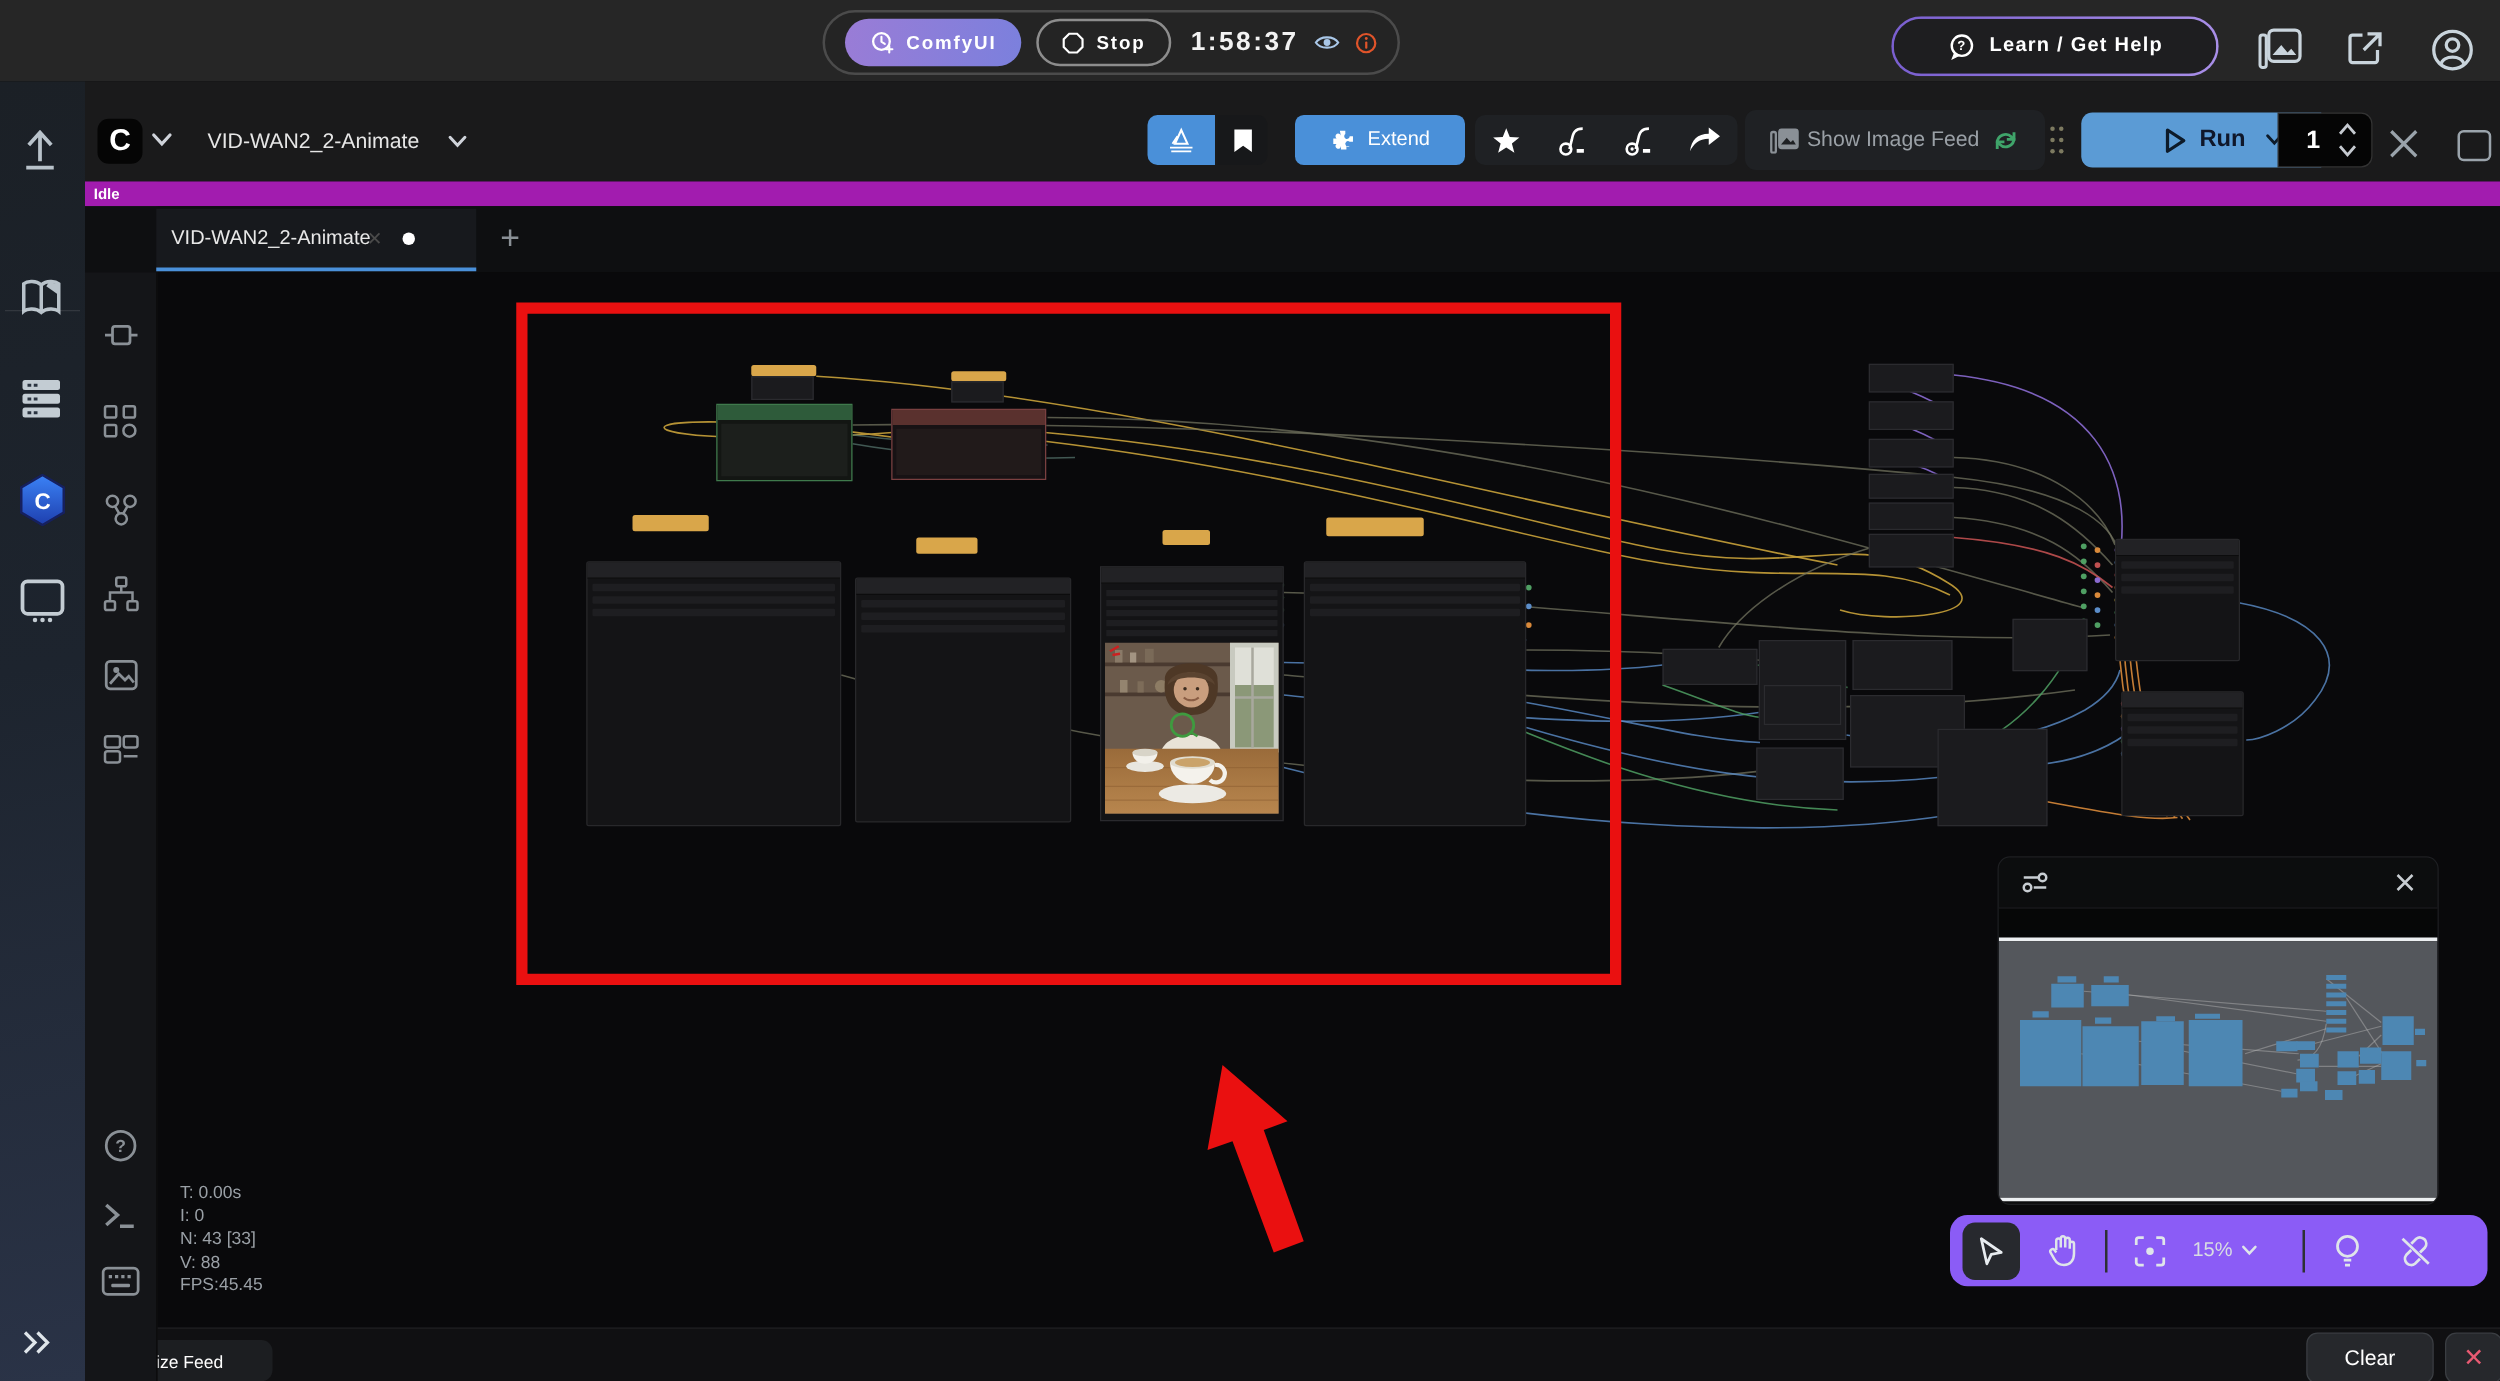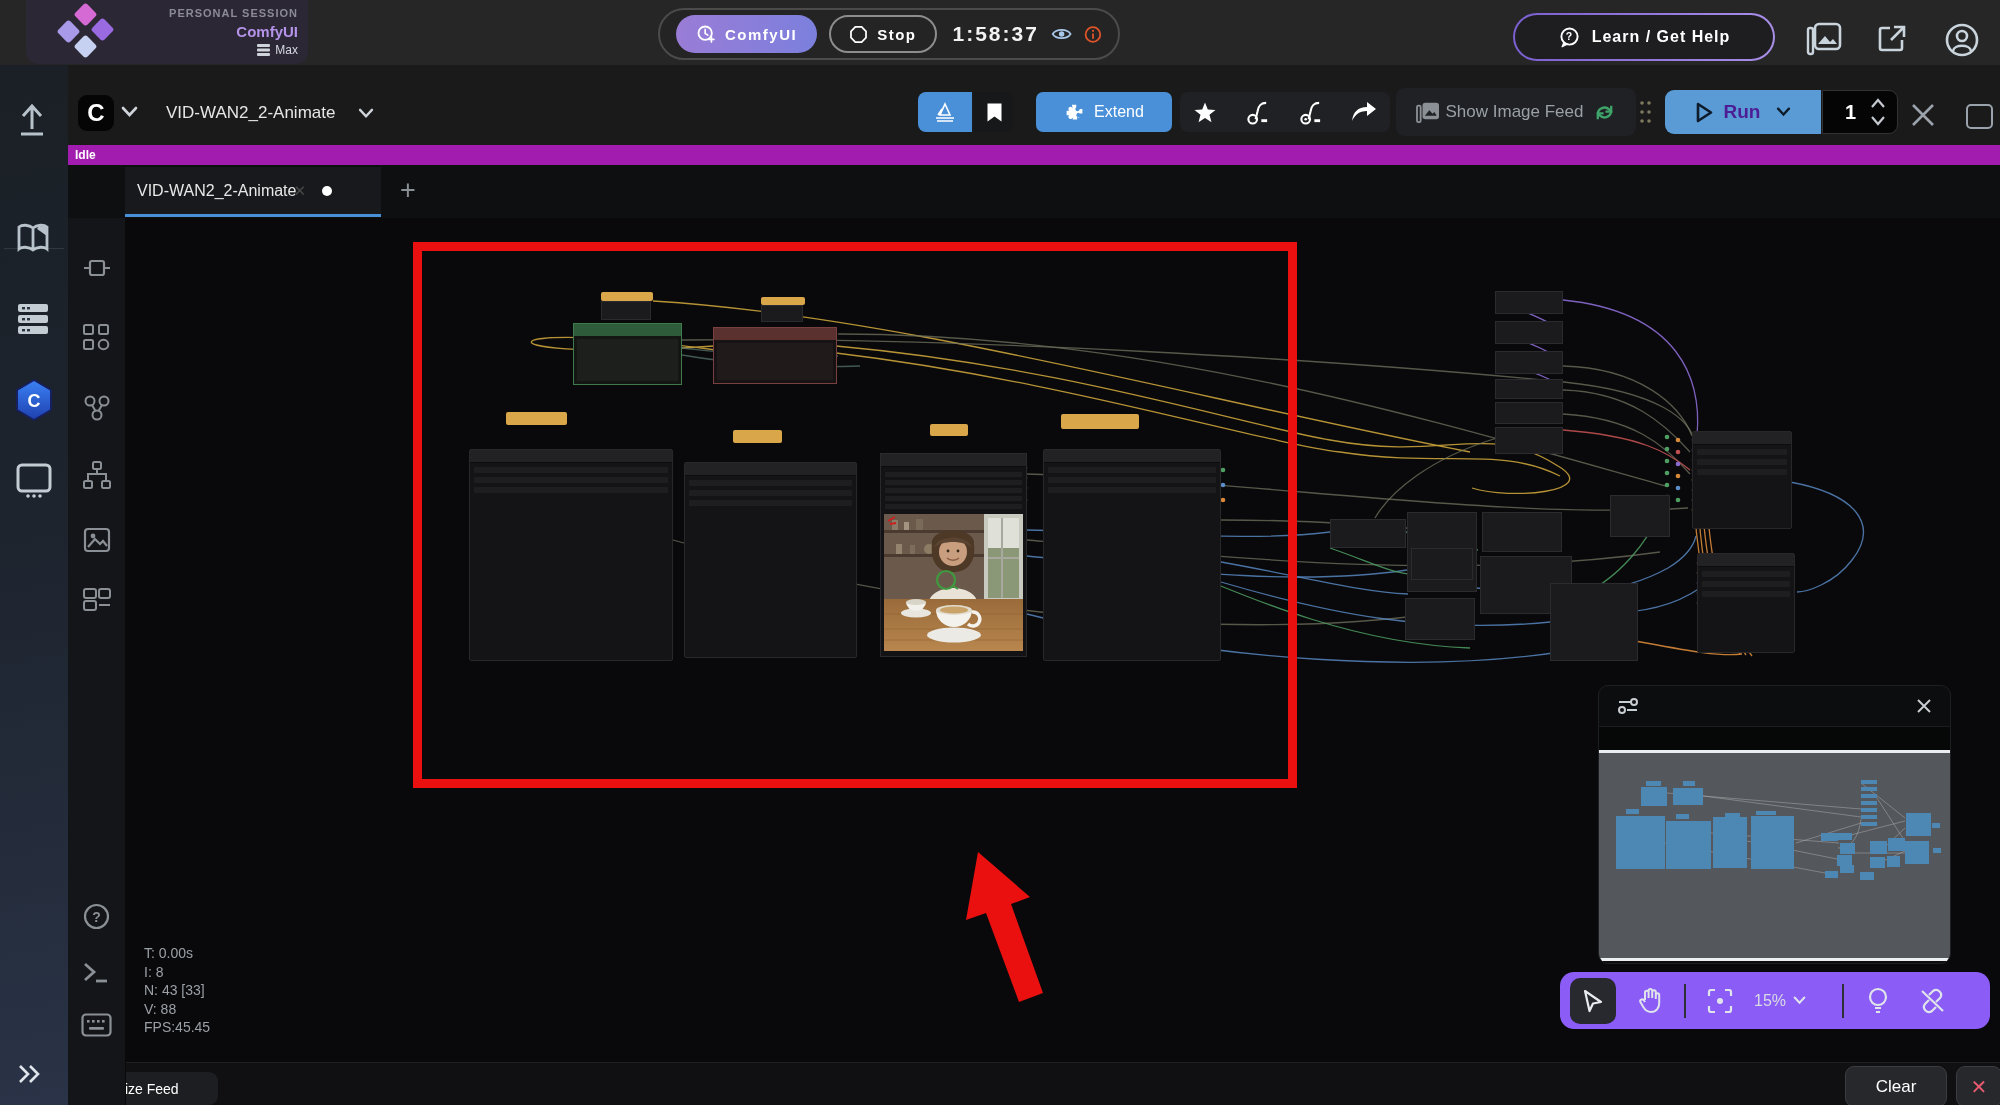--- a/index.html
+++ b/index.html
@@ -33,21 +33,21 @@
   .comfy-logo-btn{left:78px;top:95px;width:36px;height:36px;background:#050505;border-radius:9px;z-index:10;
                   display:flex;align-items:center;justify-content:center;font-weight:bold;font-size:24px;color:#fff;cursor:pointer;}
   .wf-name{left:166px;top:103px;font-size:17px;color:#e6e6e6;z-index:10;cursor:pointer;}
   .chip{position:absolute;background:#1f2124;z-index:10;display:flex;align-items:center;justify-content:center;cursor:pointer;}
   .blue-btn{background:#4a90d9;}
   .mgr-btn{left:1036px;top:92px;width:136px;height:40px;border-radius:7px;background:#4a90d9;z-index:10;
            display:flex;align-items:center;justify-content:center;gap:9px;color:#fff;font-size:16px;cursor:pointer;}
   .feed-chip{left:1396px;top:88px;width:240px;height:48px;border-radius:9px;background:#1f2124;z-index:10;
              display:flex;align-items:center;justify-content:center;gap:6px;color:#9aa0a6;font-size:17px;cursor:pointer;}
   .run-btn{left:1665px;top:90px;width:156px;height:44px;background:#5b9bd5;border-radius:9px 0 0 9px;z-index:10;
-           display:flex;align-items:center;justify-content:center;gap:10px;color:#4c1d95;font-size:19px;font-weight:bold;cursor:pointer;}
+           display:flex;align-items:center;justify-content:center;gap:10px;color:#0f172a;font-size:19px;font-weight:bold;cursor:pointer;padding-left:36px;}
   .run-count{left:1822px;top:90px;width:76px;height:44px;background:#050505;border:1px solid #333;box-sizing:border-box;
              border-radius:0 9px 9px 0;z-index:10;display:flex;align-items:center;cursor:pointer;}
 
   
   .outer-rail{left:0;top:65px;width:68px;height:1040px;z-index:8;
               background:linear-gradient(170deg,#1b2026 0%,#1d242e 45%,#2a3347 100%);}
   .inner-rail{left:68px;top:145px;width:57px;height:960px;background:#141518;z-index:8;border-right:1px solid #0a0a0a;}
   .rail-divider{left:4px;top:183px;width:60px;height:1px;background:rgba(255,255,255,0.10);z-index:9;}
   .status-strip{left:68px;top:145px;width:1932px;height:20px;background:#a21caf;z-index:8;
                 display:flex;align-items:center;padding-left:7px;box-sizing:border-box;}
@@ -106,38 +106,20 @@
   .wire{fill:none;stroke-width:1.3;opacity:.9;}
   .wy{stroke:#c9a23a}.wo{stroke:#72735f;opacity:.75}.wb{stroke:#5b8dc9;opacity:.8}.wg{stroke:#4f9f63;opacity:.85}
   .wor{stroke:#d9893a}.wp{stroke:#8a6ad0}.wr{stroke:#c05050}.wt{stroke:#5a7a72;opacity:.7}
   .mm-n{fill:#4d87b3}
   .mm-w{stroke:#b8b8b8;stroke-width:1;opacity:.45;fill:none}
 </style>
 </head>
 <body>
 
 <div class="abs top-header">
-  <div class="abs session-card">
-    <div style="position:absolute;left:30px;top:5px;width:64px;height:54px;">
-      <div class="logo-diamond" style="left:21px;top:1px;background:#d56ad4;"></div>
-      <div class="logo-diamond" style="left:38px;top:16px;background:#9a6ae0;"></div>
-      <div class="logo-diamond" style="left:4px;top:18px;background:#a89ae8;"></div>
-      <div class="logo-diamond" style="left:21px;top:33px;background:#c6d0f0;"></div>
-    </div>
-    <div class="sess-label">PERSONAL SESSION</div>
-    <div class="sess-app">ComfyUI</div>
-    <div class="sess-plan">
-      <svg width="13" height="12" viewBox="0 0 13 12">
-        <rect x="0" y="0" width="13" height="3" rx="1" fill="#cfd3da"></rect>
-          <rect x="0" y="4.5" width="13" height="3" rx="1" fill="#cfd3da"></rect>
-        <rect x="0" y="9" width="13" height="3" rx="1" fill="#cfd3da"></rect>
-      </svg>
-      <span>Max</span>
-    </div>
-  </div>
 
   <div class="abs timer-pill">
     <button class="btn-extend">
       <svg width="20" height="20" viewBox="0 0 24 24">
         <circle cx="11" cy="11" r="8" stroke="#fff" stroke-width="2.2" fill="none"></circle>
         <path d="M11 6.5v4.8l3.2 2" stroke="#fff" stroke-width="2" fill="none" stroke-linecap="round"></path>
         <path d="M18.5 15.5v6 M15.5 18.5h6" stroke="#fff" stroke-width="2" stroke-linecap="round"></path>
       </svg>
       <span>ComfyUI</span>
     </button>
@@ -660,21 +642,21 @@
     <svg width="29" height="28" viewBox="0 0 29 28">
       <path d="M11 8 l4 -4 a5 5 0 0 1 7 7 l-4 4" fill="none" stroke="#dfe5ea" stroke-width="2.2"></path>
       <path d="M18 20 l-4 4 a5 5 0 0 1 -7 -7 l4 -4" fill="none" stroke="#dfe5ea" stroke-width="2.2"></path>
       <path d="M4 4 L25 24" stroke="#dfe5ea" stroke-width="2.2"></path>
     </svg>
   </div>
 </div>
 
 <div class="abs stats">
   <div>T: 0.00s</div>
-  <div>I: 8</div>
+  <div>I: 0</div>
   <div>N: 43 [33]</div>
   <div>V: 88</div>
   <div>FPS:45.45</div>
 </div>
 
 <div class="abs feedbar"></div>
 <div class="abs resize-btn">
   <svg width="16" height="14" viewBox="0 0 16 14">
     <path d="M1 1 v12 M15 1 v12" stroke="#fff" stroke-width="1.8"></path>
     <path d="M4 7 h8 M4 7 l2.5 -2.5 M4 7 l2.5 2.5 M12 7 l-2.5 -2.5 M12 7 l-2.5 2.5" stroke="#fff" stroke-width="1.6" fill="none"></path>

